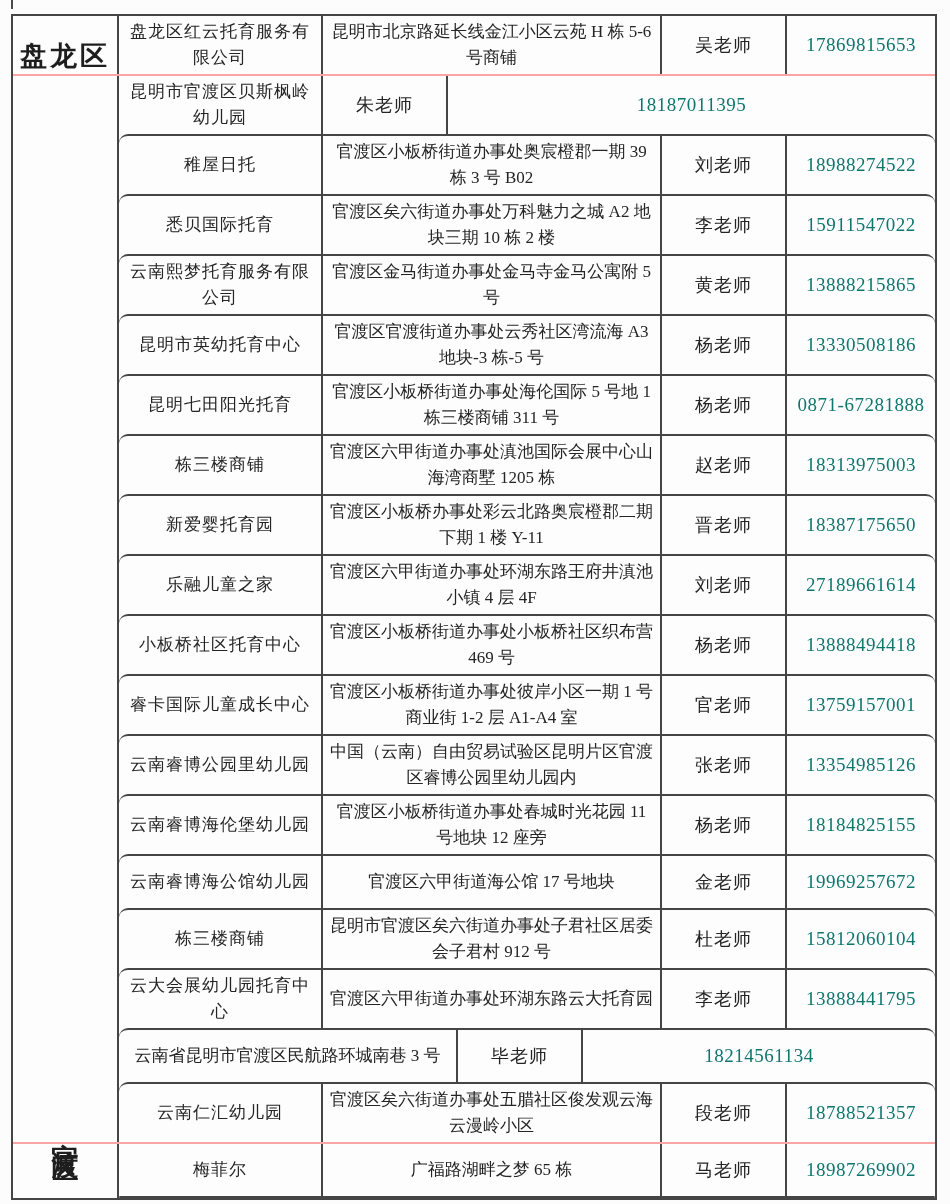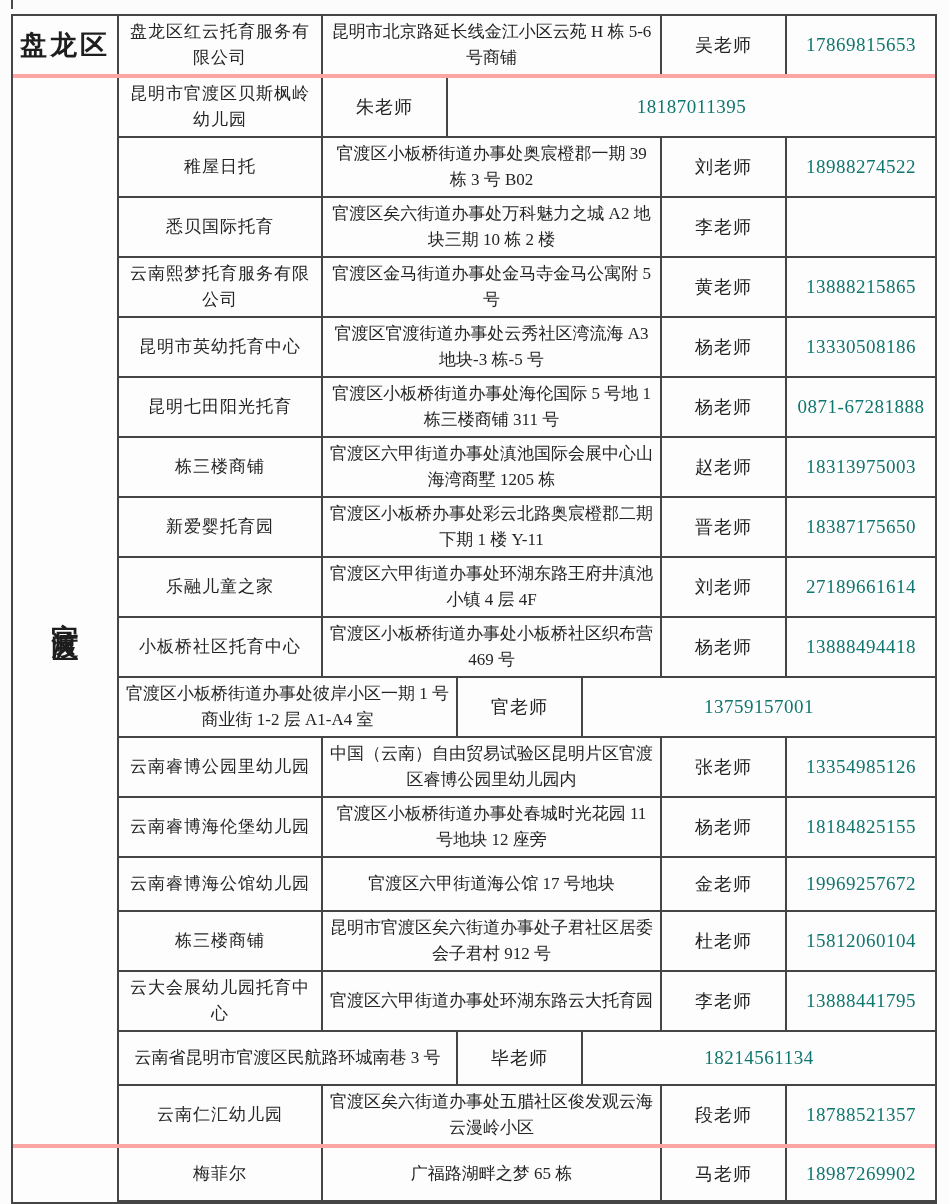--- a/index.html
+++ b/index.html
@@ -17,40 +17,40 @@
   }
   .table-wrap {
     position: absolute; left: 11px; top: 14px; width: 926px;
     box-sizing: border-box;
   }
   .table {
     border: 2px solid #454545;
     background: #fdfdfd;
   }
   .section { display: flex; }
-  .section + .section { border-top: 4px solid #fca5a5; }
+  .section + .section { border-top: 2px solid #fca5a5; }
   .district {
     flex: 0 0 106px; width: 106px;
     border-right: 2px solid #454545;
-    display: flex; align-items: center; justify-content: center;
+    display: flex; align-items: flex-end; justify-content: center;
     box-sizing: border-box;
   }
   .d-label {
     font-size: 27px; font-weight: 700; letter-spacing: 3px;
     color: #1e1e1e;
     white-space: nowrap;
   }
   .district.vertical .d-label {
     writing-mode: vertical-lr;
     text-orientation: upright;
     letter-spacing: 7px;
   }
   .rows { flex: 1 1 auto; display: flex; flex-direction: column; }
   .row { display: flex; }
-  .row + .row { border-top: 2px solid #454545; }
+  .row + .row { border-top: 2px solid #454545; border-radius: 9px; }
   .row > div {
     box-sizing: border-box;
     min-height: 52px;
     padding: 3px 7px;
     display: flex; align-items: center; justify-content: center;
     text-align: center;
   }
   .col-name {
     flex: 0 0 204px; width: 204px;
     border-right: 2px solid #454545;
@@ -136,20 +136,23 @@
   <div class="row">
     <div class="col-name">
               <span>悉贝国际托育</span>
             </div>
     <div class="col-address">
               <span>官渡区矣六街道办事处万科魅力之城 A2 地块三期 10 栋 2 楼</span>
             </div>
     <div class="col-teacher">
               <span>李老师</span>
             </div>
+    <div class="col-phone">
+              <span>15911547022</span>
+            </div>
   </div>
 
   <div class="row">
     <div class="col-name">
               <span>云南熙梦托育服务有限公司</span>
             </div>
     <div class="col-address">
               <span>官渡区金马街道办事处金马寺金马公寓附 5 号</span>
             </div>
     <div class="col-teacher">
@@ -244,20 +247,23 @@
             </div>
     <div class="col-teacher">
               <span>杨老师</span>
             </div>
     <div class="col-phone">
               <span>13888494418</span>
             </div>
   </div>
 
   <div class="row">
+    <div class="col-name">
+              <span>睿卡国际儿童成长中心</span>
+            </div>
     <div class="col-address">
               <span>官渡区小板桥街道办事处彼岸小区一期 1 号商业街 1-2 层 A1-A4 室</span>
             </div>
     <div class="col-teacher">
               <span>官老师</span>
             </div>
     <div class="col-phone">
               <span>13759157001</span>
             </div>
   </div>

